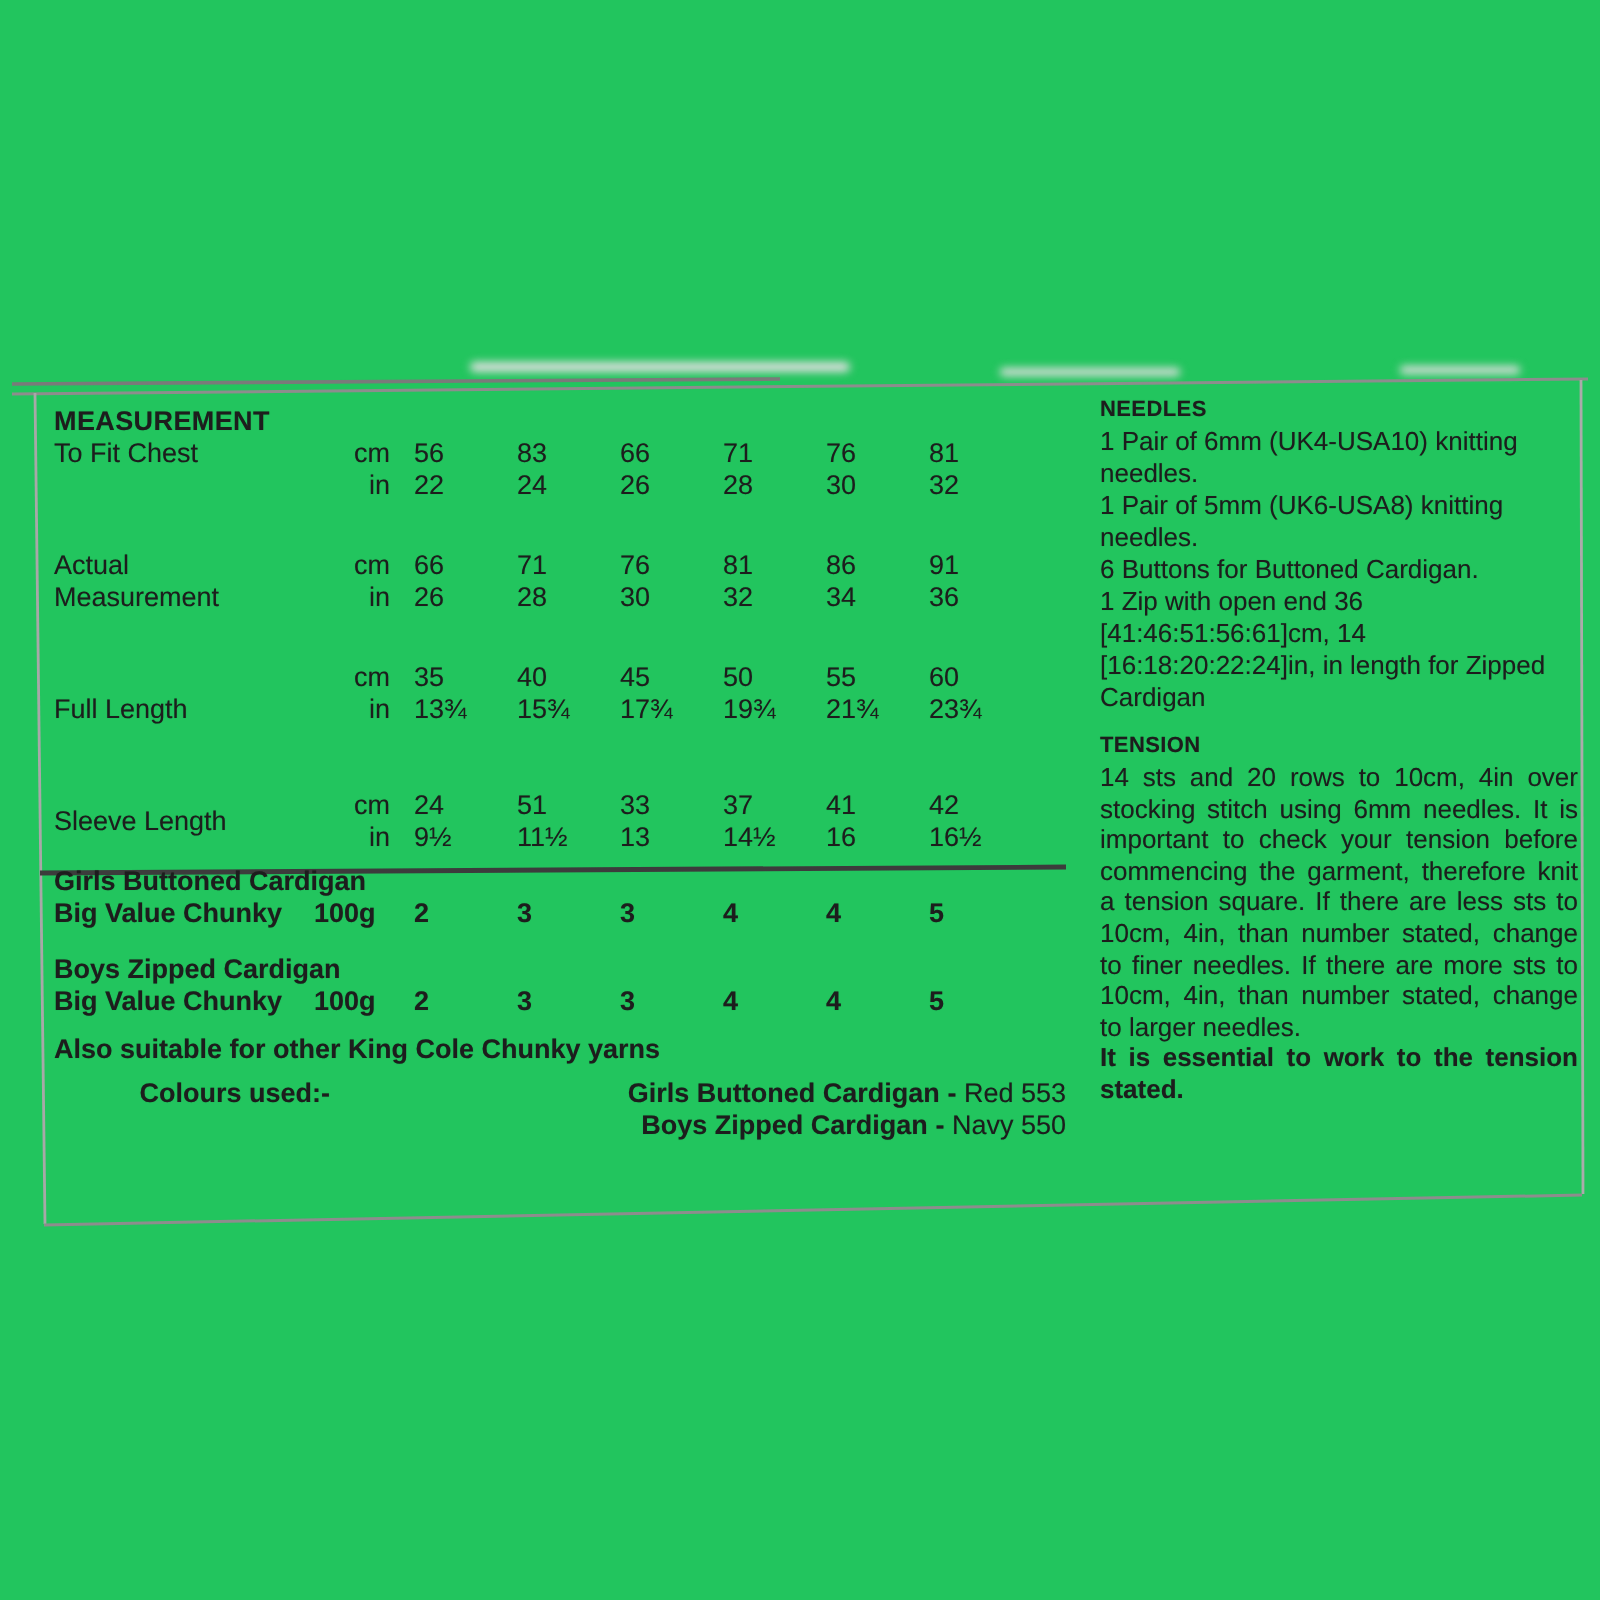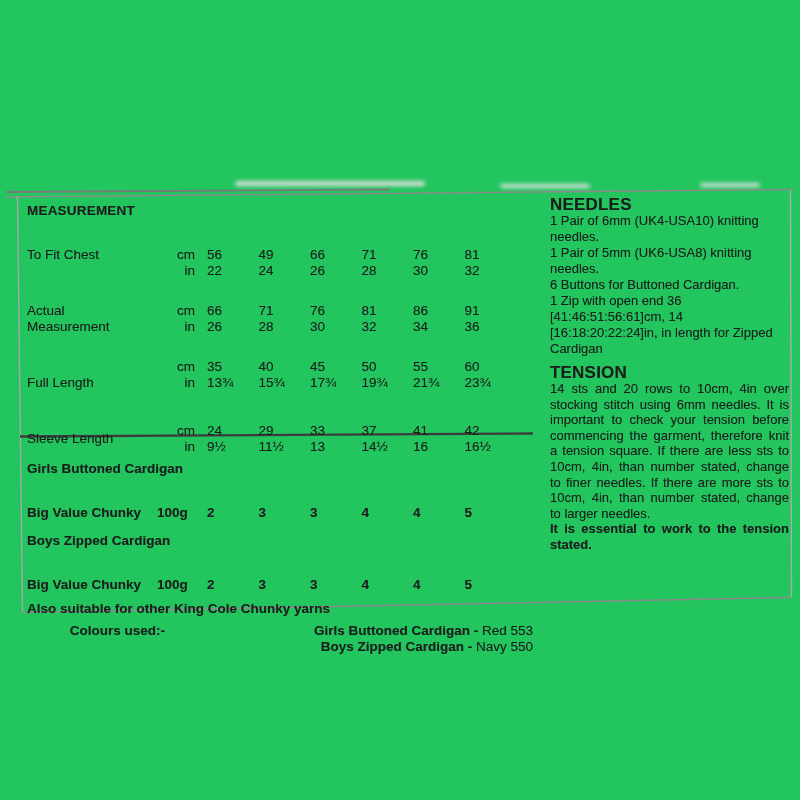--- a/index.html
+++ b/index.html
@@ -43,21 +43,20 @@
     text-shadow: 0 0 0.4px rgba(0,0,0,0.30);
   }
   .sec-title {
     font-weight: 700;
     margin-top: 6px;
     letter-spacing: 0.2px;
   }
   .mrow {
     display: grid;
     grid-template-columns: 130px 50px repeat(6, 51.5px);
-    margin-top: 28px;
   }
   .mrow > div { min-height: 16px; }
   .mlabel div { min-height: 16px; }
   .mlabel.center { display: flex; align-items: center; }
   .munit {
     text-align: right;
     padding-right: 12px;
     box-sizing: border-box;
   }
   .mval { text-align: left; }
@@ -84,21 +83,21 @@
     left: 550px;
     top: 197px;
     width: 239px;
     height: 420px;
     font-size: 13px;
     line-height: 16px;
     text-shadow: 0 0 0.4px rgba(0,0,0,0.30);
   }
   .rtitle {
     font-weight: 700;
-    font-size: 17px;
+    font-size: 11px;
     letter-spacing: 0.2px;
     min-height: 16px;
   }
   .needles-item { }
   .tension {
     position: absolute;
     left: 0;
     top: 168px;
     width: 239px;
   }
@@ -143,21 +142,21 @@
       </div>
       <div class="munit">
         <div>cm</div>
         <div>in</div>
       </div>
       <div class="mval">
           <div>56</div>
           <div>22</div>
         </div>
       <div class="mval">
-          <div>49</div>
+          <div>83</div>
           <div>24</div>
         </div>
       <div class="mval">
           <div>66</div>
           <div>26</div>
         </div>
       <div class="mval">
           <div>71</div>
           <div>28</div>
         </div>
@@ -247,21 +246,21 @@
       </div>
       <div class="munit">
         <div>cm</div>
         <div>in</div>
       </div>
       <div class="mval">
           <div>24</div>
           <div>9½</div>
         </div>
       <div class="mval">
-          <div>29</div>
+          <div>51</div>
           <div>11½</div>
         </div>
       <div class="mval">
           <div>33</div>
           <div>13</div>
         </div>
       <div class="mval">
           <div>37</div>
           <div>14½</div>
         </div>

